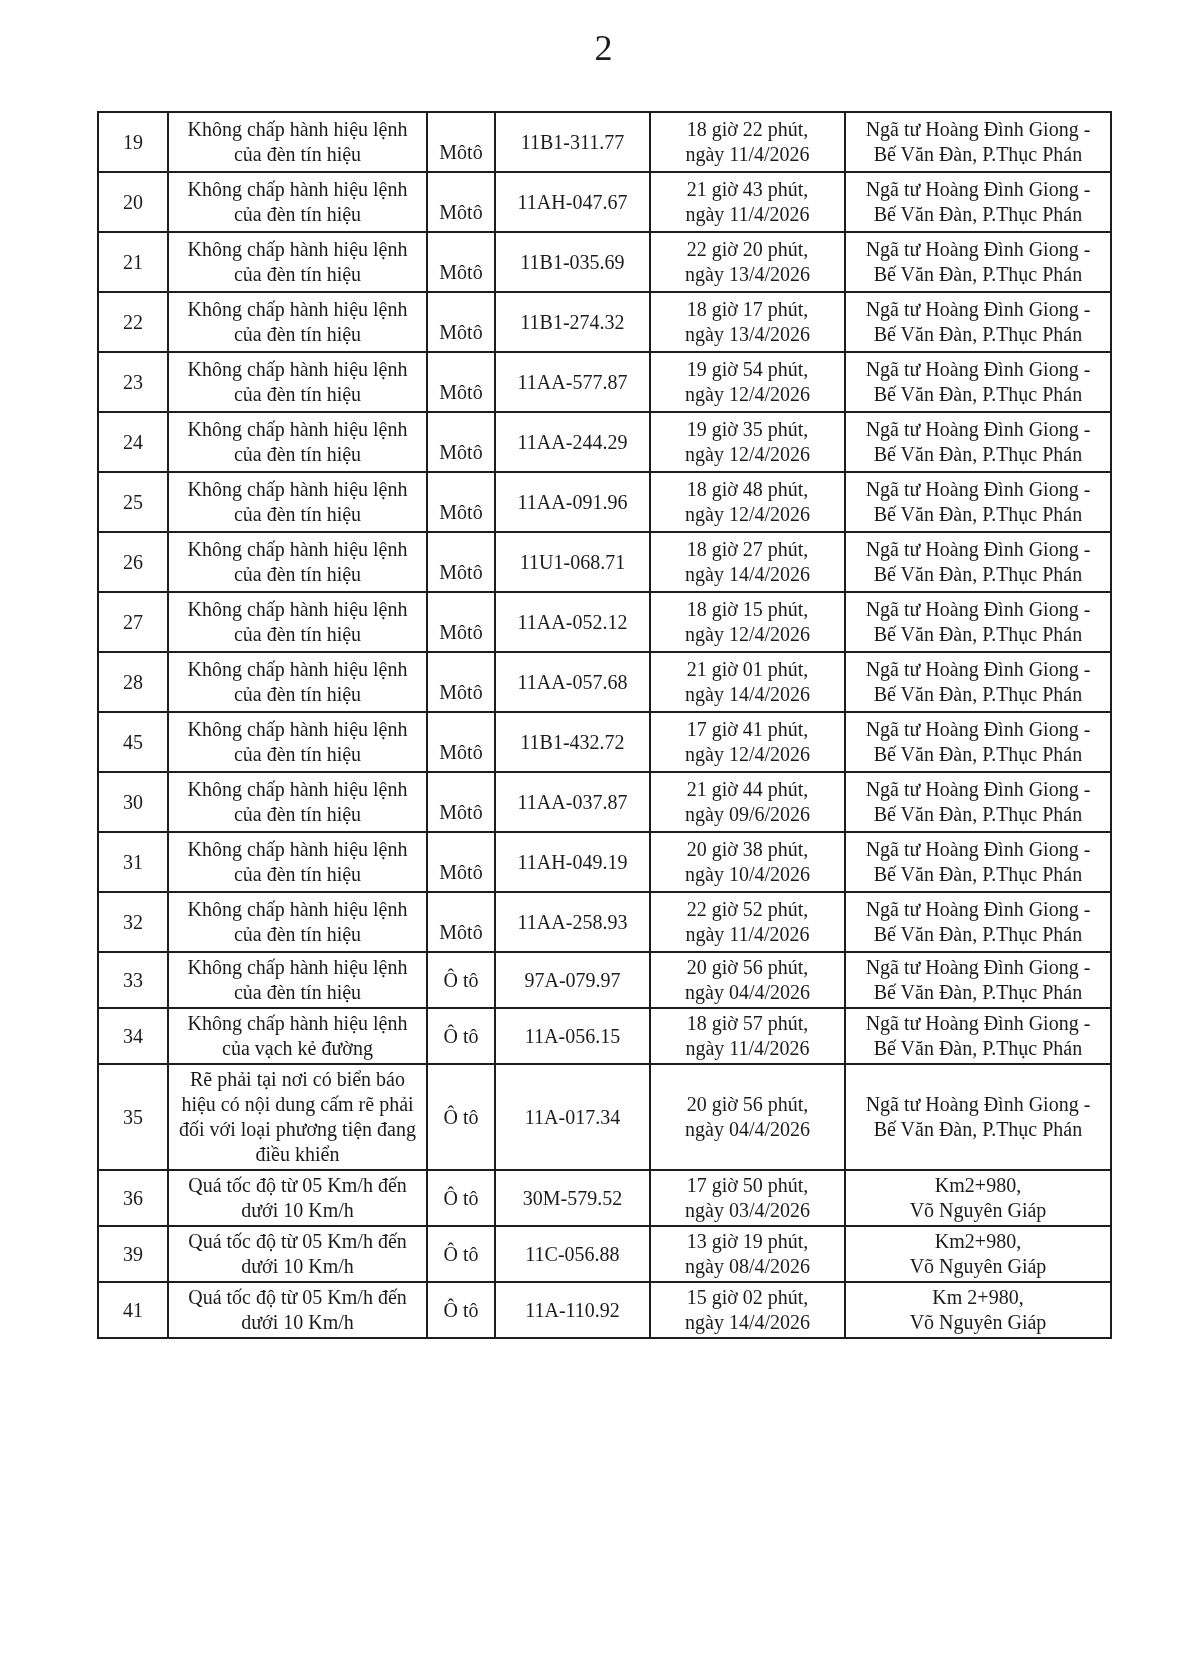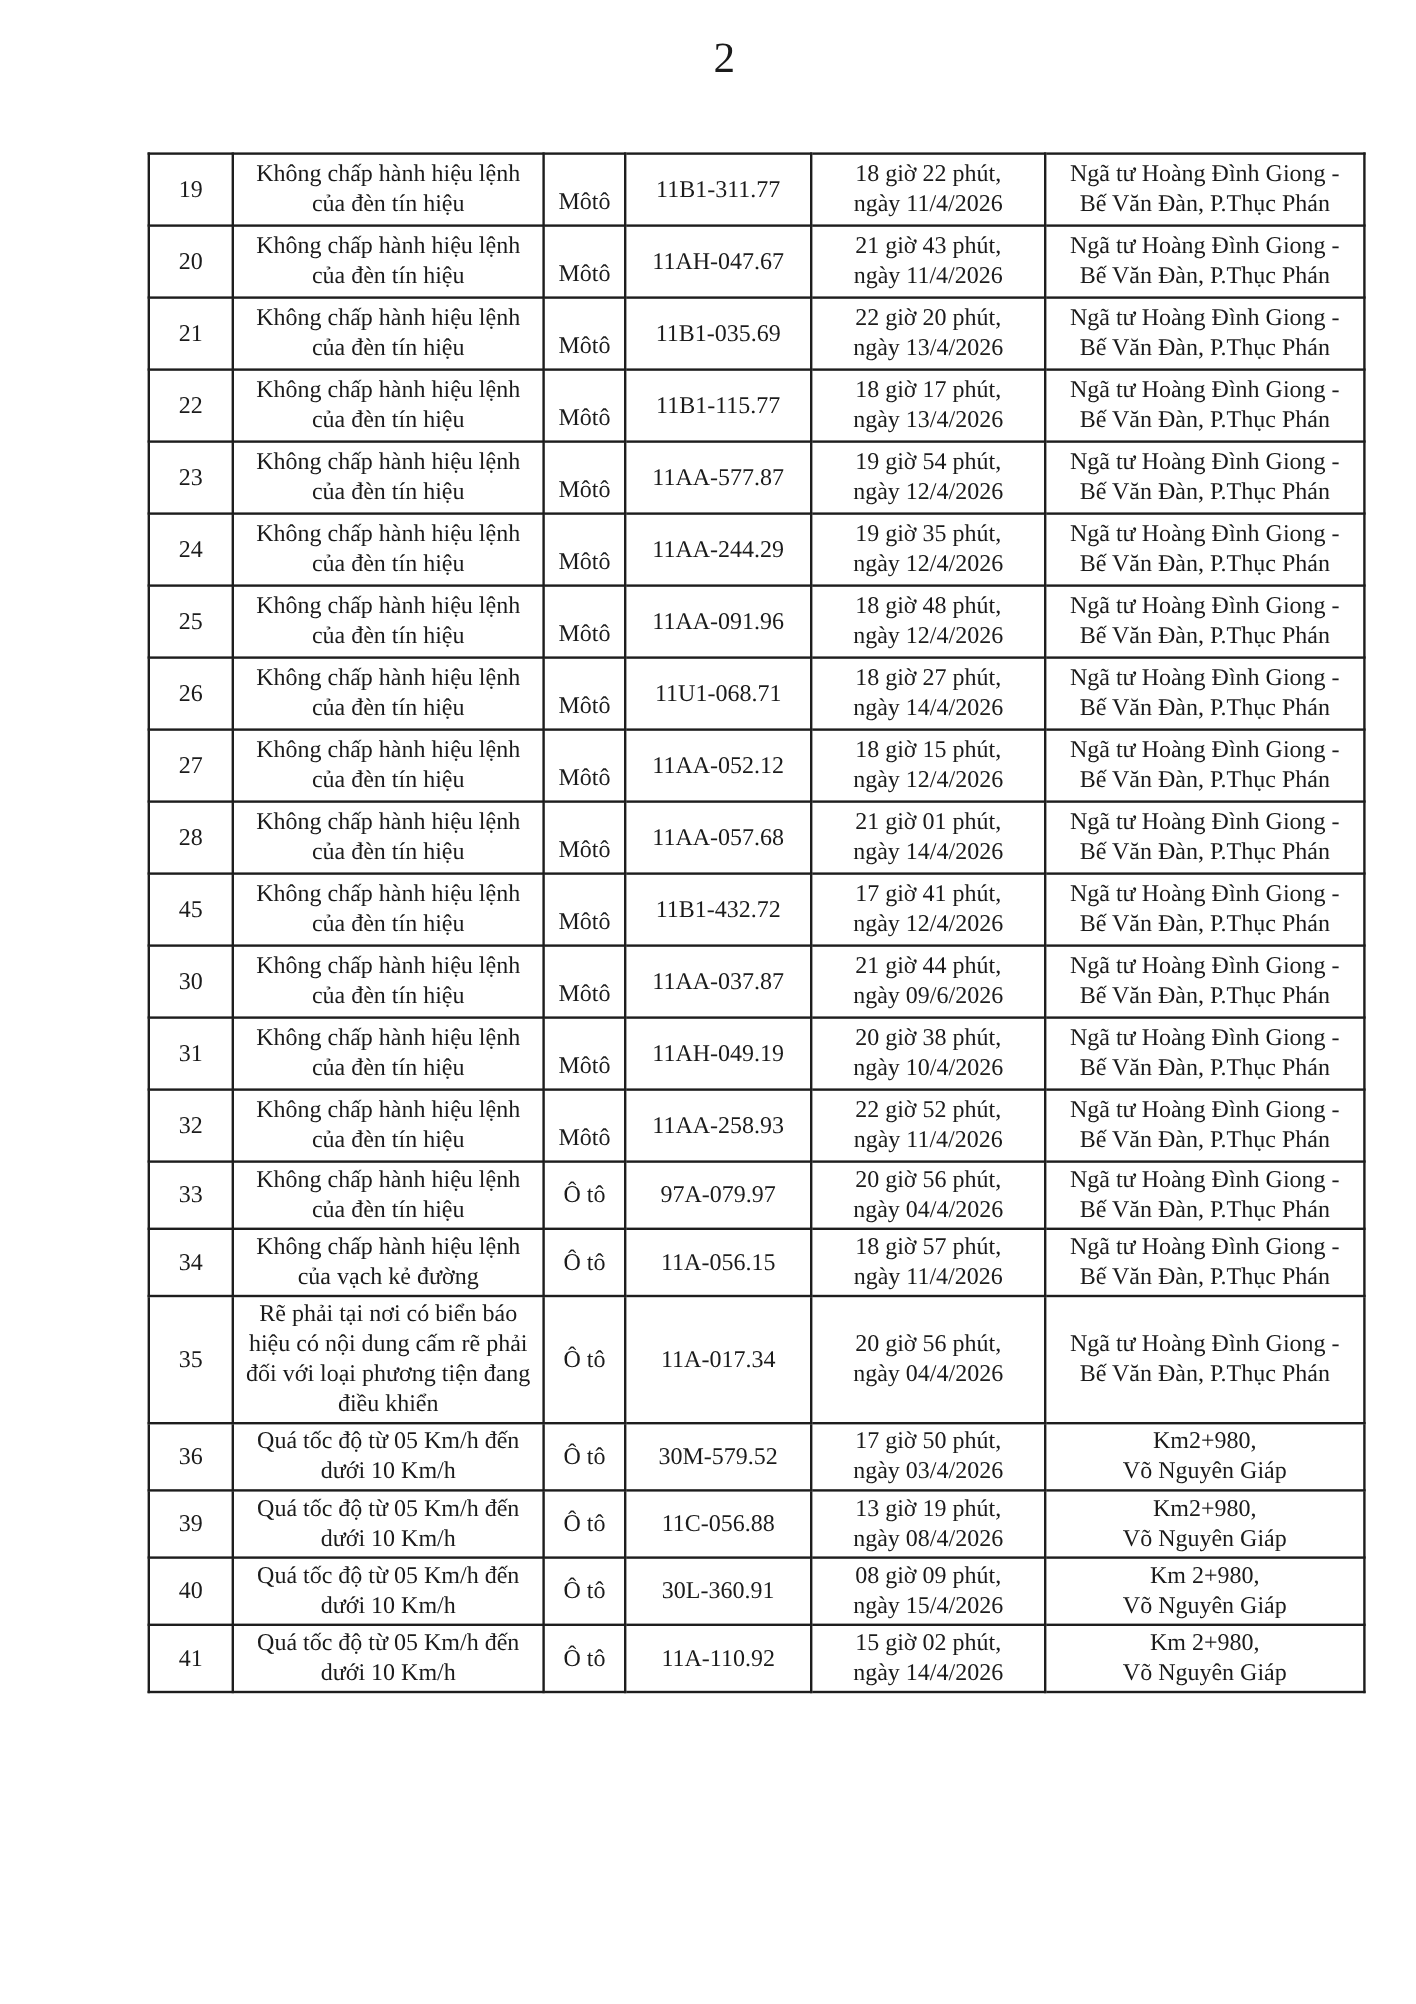--- a/index.html
+++ b/index.html
@@ -17,26 +17,25 @@
     top: 28px;
     left: 97px;
     width: 1013px;
     text-align: center;
     font-size: 36px;
     line-height: 40px;
     color: #1b1b1b;
   }
   table.violations {
     position: absolute;
-    top: 127px;
+    top: 111px;
     left: 97px;
     width: 1013px;
     border-collapse: collapse;
     table-layout: fixed;
-    margin-left: 26px;
   }
   table.violations td {
     border: 2px solid #1d1d1d;
     text-align: center;
     vertical-align: middle;
     font-size: 20px;
     line-height: 25px;
     padding: 2px 8px;
     height: 50px;
     color: #1b1b1b;
@@ -103,21 +102,21 @@
           </td>
           <td class="cell-location">
             <span class="line">Ngã tư Hoàng Đình Giong -</span>
             <span class="line">Bế Văn Đàn, P.Thục Phán</span>
           </td>
         </tr>
         <tr>
           <td class="cell-stt">22</td>
           <td class="cell-violation">Không chấp hành hiệu lệnh của đèn tín hiệu</td>
           <td class="cell-vehicle veh-bottom">Môtô</td>
-          <td class="cell-plate">11B1-115.77</td>
+          <td class="cell-plate">11B1-274.32</td>
           <td class="cell-time">
             <span class="line">18 giờ 17 phút,</span>
             <span class="line">ngày 13/4/2026</span>
           </td>
           <td class="cell-location">
             <span class="line">Ngã tư Hoàng Đình Giong -</span>
             <span class="line">Bế Văn Đàn, P.Thục Phán</span>
           </td>
         </tr>
         <tr>
@@ -320,34 +319,20 @@
           <td class="cell-stt">39</td>
           <td class="cell-violation">Quá tốc độ từ 05 Km/h đến dưới 10 Km/h</td>
           <td class="cell-vehicle">Ô tô</td>
           <td class="cell-plate">11C-056.88</td>
           <td class="cell-time">
             <span class="line">13 giờ 19 phút,</span>
             <span class="line">ngày 08/4/2026</span>
           </td>
           <td class="cell-location">
             <span class="line">Km2+980,</span>
-            <span class="line">Võ Nguyên Giáp</span>
-          </td>
-        </tr>
-        <tr>
-          <td class="cell-stt">40</td>
-          <td class="cell-violation">Quá tốc độ từ 05 Km/h đến dưới 10 Km/h</td>
-          <td class="cell-vehicle">Ô tô</td>
-          <td class="cell-plate">30L-360.91</td>
-          <td class="cell-time">
-            <span class="line">08 giờ 09 phút,</span>
-            <span class="line">ngày 15/4/2026</span>
-          </td>
-          <td class="cell-location">
-            <span class="line">Km 2+980,</span>
             <span class="line">Võ Nguyên Giáp</span>
           </td>
         </tr>
         <tr>
           <td class="cell-stt">41</td>
           <td class="cell-violation">Quá tốc độ từ 05 Km/h đến dưới 10 Km/h</td>
           <td class="cell-vehicle">Ô tô</td>
           <td class="cell-plate">11A-110.92</td>
           <td class="cell-time">
             <span class="line">15 giờ 02 phút,</span>

